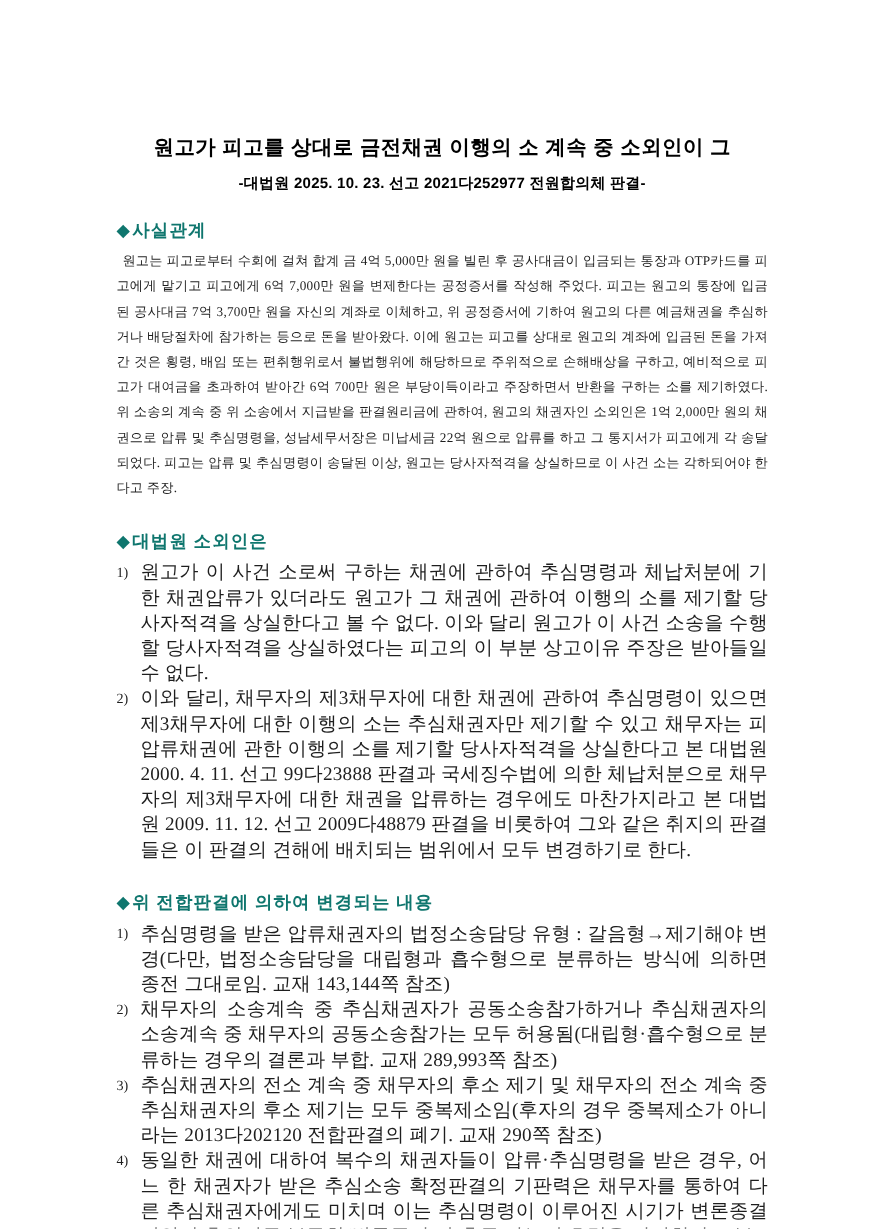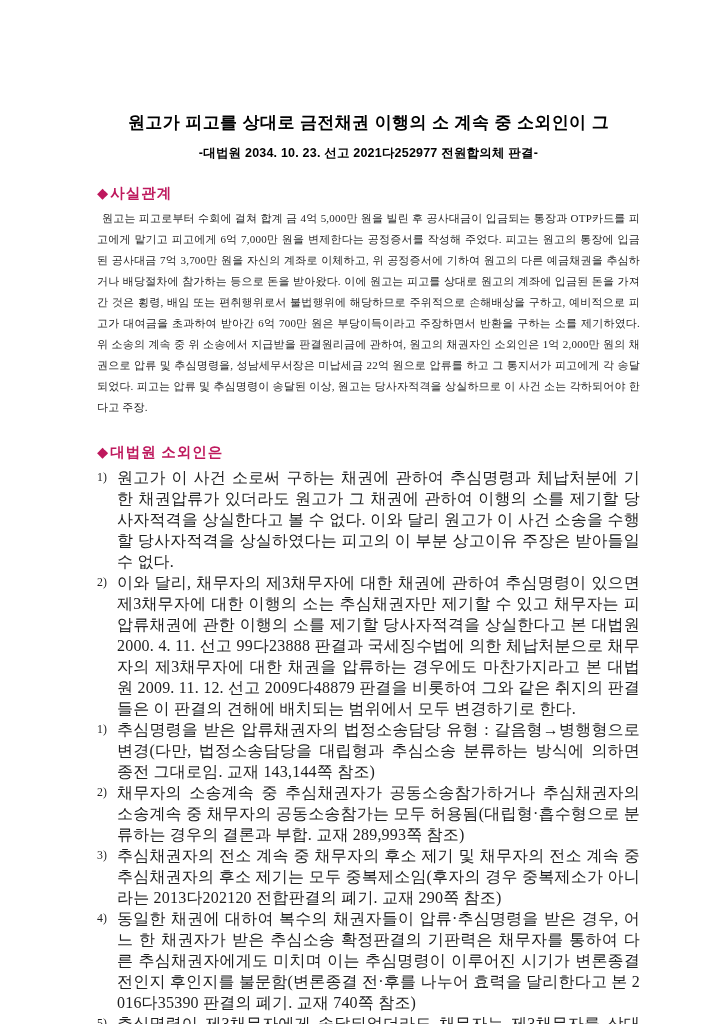--- a/index.html
+++ b/index.html
@@ -31,21 +31,21 @@
     margin:0;
     font-size:12.5px;
     font-weight:bold;
     letter-spacing:0.2px;
   }
   .sec{margin:0;}
   .sec-h{
     margin:24px 0 5px 0;
     font-size:14.5px;
     font-weight:bold;
-    color:#be185d;
+    color:#0f766e;
     letter-spacing:1px;
     line-height:20px;
   }
   .sec-h .diamond{margin-right:1px;}
   .sec-first .sec-h{margin-top:21px;}
   .body-p{
     margin:0;
     font-size:11px;
     line-height:21px;
     letter-spacing:0.2px;
@@ -73,21 +73,21 @@
 </style>
 </head>
 <body>
 
 <div class="page">
 
   <header class="title-block">
     <h1 class="doc-title">
       <span class="tline">원고가 피고를 상대로 금전채권 이행의 소 계속 중 소외인이 그</span>
     </h1>
-    <p class="citation">-대법원 2034. 10. 23. 선고 2021다252977 전원합의체 판결-</p>
+    <p class="citation">-대법원 2025. 10. 23. 선고 2021다252977 전원합의체 판결-</p>
   </header>
 
   <section class="sec sec-first">
     <h2 class="sec-h">
       <span class="diamond">◆</span><span>사실관계</span>
     </h2>
     <p class="body-p">원고는 피고로부터 수회에 걸쳐 합계 금 4억 5,000만 원을 빌린 후 공사대금이 입금되는 통장과 OTP카드를 피고에게 맡기고 피고에게 6억 7,000만 원을 변제한다는 공정증서를 작성해 주었다. 피고는 원고의 통장에 입금된 공사대금 7억 3,700만 원을 자신의 계좌로 이체하고, 위 공정증서에 기하여 원고의 다른 예금채권을 추심하거나 배당절차에 참가하는 등으로 돈을 받아왔다. 이에 원고는 피고를 상대로 원고의 계좌에 입금된 돈을 가져간 것은 횡령, 배임 또는 편취행위로서 불법행위에 해당하므로 주위적으로 손해배상을 구하고, 예비적으로 피고가 대여금을 초과하여 받아간 6억 700만 원은 부당이득이라고 주장하면서 반환을 구하는 소를 제기하였다. 위 소송의 계속 중 위 소송에서 지급받을 판결원리금에 관하여, 원고의 채권자인 소외인은 1억 2,000만 원의 채권으로 압류 및 추심명령을, 성남세무서장은 미납세금 22억 원으로 압류를 하고 그 통지서가 피고에게 각 송달되었다. 피고는 압류 및 추심명령이 송달된 이상, 원고는 당사자적격을 상실하므로 이 사건 소는 각하되어야 한다고 주장.</p>
   </section>
 
   <section class="sec">
@@ -98,23 +98,26 @@
       <span class="no">1)</span>
       <span class="txt">원고가 이 사건 소로써 구하는 채권에 관하여 추심명령과 체납처분에 기한 채권압류가 있더라도 원고가 그 채권에 관하여 이행의 소를 제기할 당사자적격을 상실한다고 볼 수 없다. 이와 달리 원고가 이 사건 소송을 수행할 당사자적격을 상실하였다는 피고의 이 부분 상고이유 주장은 받아들일 수 없다.</span>
     </div>
     <div class="item">
       <span class="no">2)</span>
       <span class="txt">이와 달리, 채무자의 제3채무자에 대한 채권에 관하여 추심명령이 있으면 제3채무자에 대한 이행의 소는 추심채권자만 제기할 수 있고 채무자는 피압류채권에 관한 이행의 소를 제기할 당사자적격을 상실한다고 본 대법원 2000. 4. 11. 선고 99다23888 판결과 국세징수법에 의한 체납처분으로 채무자의 제3채무자에 대한 채권을 압류하는 경우에도 마찬가지라고 본 대법원 2009. 11. 12. 선고 2009다48879 판결을 비롯하여 그와 같은 취지의 판결들은 이 판결의 견해에 배치되는 범위에서 모두 변경하기로 한다.</span>
     </div>
   </section>
 
   <section class="sec">
+    <h2 class="sec-h">
+      <span class="diamond">◆</span><span>위 전합판결에 의하여 변경되는 내용</span>
+    </h2>
     <div class="item">
       <span class="no">1)</span>
-      <span class="txt">추심명령을 받은 압류채권자의 법정소송담당 유형 : 갈음형→병행형으로 변경(다만, 법정소송담당을 대립형과 추심소송 분류하는 방식에 의하면 종전 그대로임. 교재 143,144쪽 참조)</span>
+      <span class="txt">추심명령을 받은 압류채권자의 법정소송담당 유형 : 갈음형→제기해야 변경(다만, 법정소송담당을 대립형과 흡수형으로 분류하는 방식에 의하면 종전 그대로임. 교재 143,144쪽 참조)</span>
     </div>
     <div class="item">
       <span class="no">2)</span>
       <span class="txt">채무자의 소송계속 중 추심채권자가 공동소송참가하거나 추심채권자의 소송계속 중 채무자의 공동소송참가는 모두 허용됨(대립형·흡수형으로 분류하는 경우의 결론과 부합. 교재 289,993쪽 참조)</span>
     </div>
     <div class="item">
       <span class="no">3)</span>
       <span class="txt">추심채권자의 전소 계속 중 채무자의 후소 제기 및 채무자의 전소 계속 중 추심채권자의 후소 제기는 모두 중복제소임(후자의 경우 중복제소가 아니라는 2013다202120 전합판결의 폐기. 교재 290쪽 참조)</span>
     </div>
     <div class="item">

